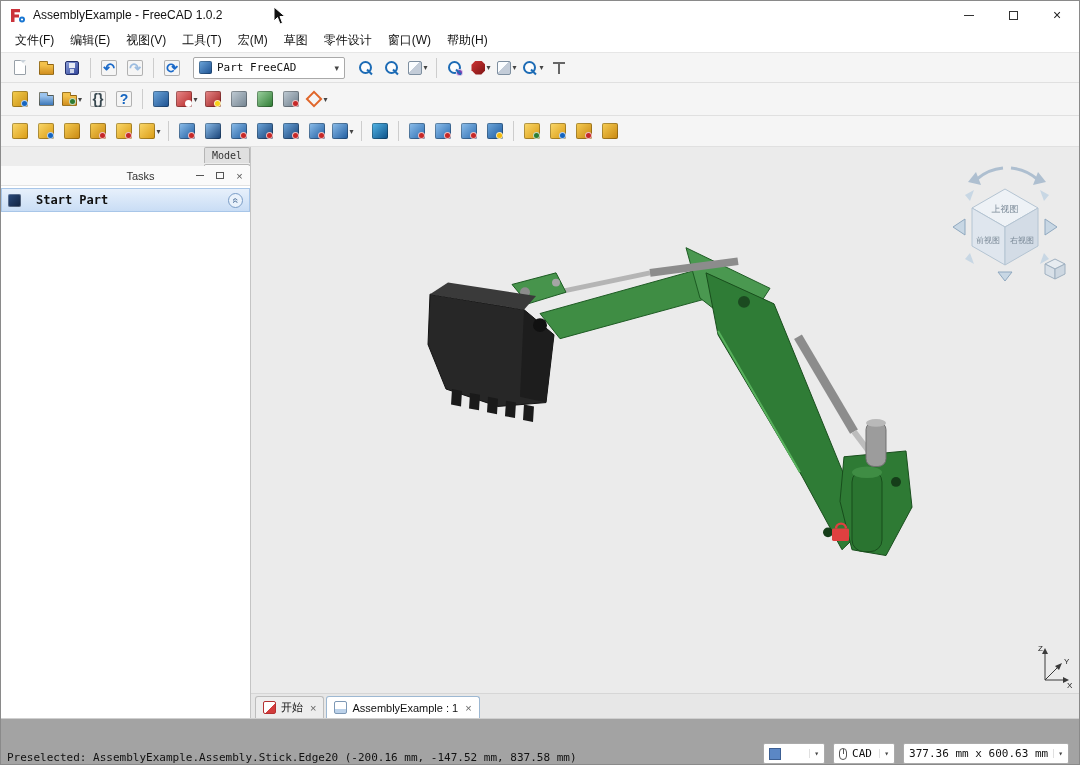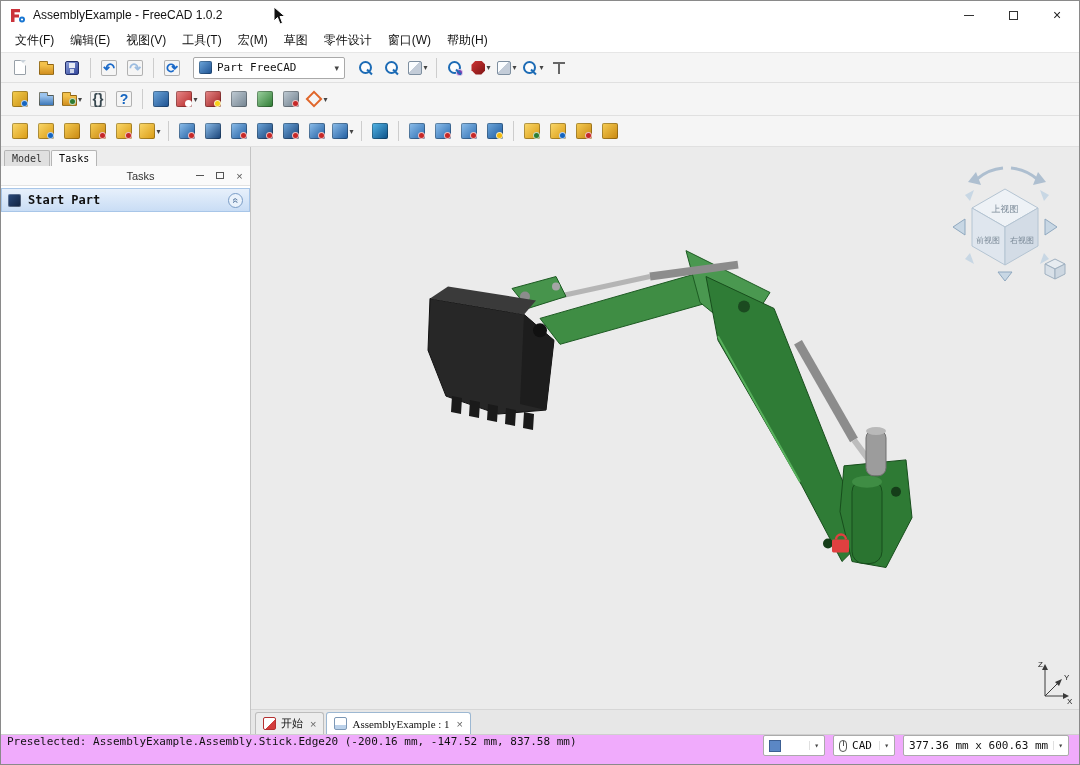--- a/index.html
+++ b/index.html
@@ -53,56 +53,56 @@
   .wbcombo { display: inline-flex; align-items: center; gap: 5px; width: 152px; height: 22px; background: #fff; border: 1px solid #a9a9a9; border-radius: 2px; margin: 0 8px; padding: 0 5px; }
   .wbicon { width: 13px; height: 13px; background: linear-gradient(135deg, #6fa8dc, #1b4f8f); border-radius: 2px; box-shadow: inset 0 0 0 1px rgba(0,0,0,.25); }
   .wbtext { font-family: "DejaVu Sans Mono", monospace; font-size: 11px; color: #111; }
   .wbarrow { margin-left: auto; font-size: 9px; color: #444; }
 
   
   .main { flex: 1; display: flex; min-height: 0; }
 
   
   .leftpanel { width: 250px; flex: 0 0 auto; background: #fff; border-right: 1px solid #c4c4c4; display: flex; flex-direction: column; }
-  .ptabs { height: 19px; background: #ededed; display: flex; align-items: flex-end; padding-left: 3px; gap: 1px; }
+  .ptabs { height: 19px; background: #ededed; display: flex; align-items: flex-end; padding-left: 3px; gap: 1px; flex-direction: column; }
   .ptab { font-family: "DejaVu Sans Mono", monospace; font-size: 10px; padding: 2px 7px 2px 7px; background: #e0e0e0; border: 1px solid #b5b5b5; border-bottom: none; border-radius: 2px 2px 0 0; color: #333; }
   .ptab.active { background: #fafafa; color: #000; }
   .ptitle { height: 20px; display: flex; align-items: center; background: #fafafa; border-bottom: 1px solid #e3e3e3; font-size: 11px; color: #333; position: relative; }
   .ptitle-label { margin: 0 auto; padding-left: 30px; }
   .pbtns { position: absolute; right: 4px; top: 0; height: 100%; display: flex; align-items: center; gap: 7px; }
   .pbtn { display: inline-flex; align-items: center; justify-content: center; width: 13px; height: 13px; color: #555; font-size: 11px; }
   .sq-min { width: 8px; height: 1px; background: #555; display: block; }
   .sq-max { width: 8px; height: 7px; border: 1px solid #555; display: block; }
   .task-section { height: 24px; background: linear-gradient(#e7f0fb, #c9ddf5); border: 1px solid #a8c6e8; display: flex; align-items: center; gap: 7px; padding: 0 6px; margin: 2px 0 0 0; }
   .ts-icon { width: 13px; height: 13px; background: linear-gradient(135deg, #2a4a7c, #10213d); border-radius: 2px; box-shadow: inset 0 0 0 1px rgba(255,255,255,.25); }
-  .ts-label { font-family: "DejaVu Sans Mono", monospace; font-weight: bold; font-size: 12px; color: #111; }
+  .ts-label { font-family: "DejaVu Sans Mono", monospace; font-weight: bold; font-size: 12px; color: #111; margin-left: 8px; }
   .ts-collapse { margin-left: auto; width: 15px; height: 15px; border: 1px solid #7a9cc6; border-radius: 50%; color: #4a6c96; font-size: 10px; display: inline-flex; align-items: center; justify-content: center; transform: rotate(90deg); background: #eaf2fb; }
   .task-item { height: 27px; background: #cfe2f6; display: flex; align-items: center; gap: 7px; padding: 0 9px; }
   .ti-icon { width: 14px; height: 14px; background: linear-gradient(135deg, #5d9bd6, #16477e); border-radius: 2px; box-shadow: inset 0 0 0 1px rgba(0,0,0,.25); }
   .ti-label { font-size: 12px; color: #111; }
   .panel-rest { flex: 1; background: #fff; }
 
   
   .viewport { flex: 1; position: relative; background: #ebebeb; min-width: 0; }
   .model-svg { position: absolute; left: 0; top: 0; width: 100%; height: calc(100% - 25px); }
   .navcube { position: absolute; top: 8px; right: 6px; }
   .axistriad { position: absolute; right: 4px; bottom: 30px; }
 
   
   .doc-tabs { position: absolute; left: 0; right: 0; bottom: 0; height: 25px; display: flex; align-items: flex-end; padding-left: 4px; gap: 2px; background: #e7e7e7; border-top: 1px solid #d6d6d6; }
   .dtab { display: inline-flex; align-items: center; gap: 5px; height: 22px; padding: 0 7px; background: #ededed; border: 1px solid #bdbdbd; border-bottom: none; border-radius: 3px 3px 0 0; }
   .dtab.active { background: #fff; border-color: #9db8d2; }
   .dticon { width: 13px; height: 13px; border-radius: 2px; display: inline-block; }
   .dticon.freecad { background: linear-gradient(135deg, #fff 0 55%, #d23c3c 55% 100%); border: 1px solid #b43030; }
   .dticon.document { background: linear-gradient(180deg, #fff 0 60%, #bcd2ea 60% 100%); border: 1px solid #7d98b5; }
-  .dtlabel { font-family: Liberation Serif, serif; font-size: 11px; color: #111; }
+  .dtlabel { font-family: Liberation Sans, sans-serif; font-size: 11px; color: #111; }
   .dtclose { font-size: 11px; color: #666; margin-left: 2px; }
 
   
-  .statusbar { height: 30px; background: #f0abfc; border-top: 1px solid #cfcfcf; display: flex; align-items: flex-start; padding: 0 10px 0 6px; flex: 0 0 auto; }
+  .statusbar { height: 46px; background: #a3a3a3; border-top: 1px solid #cfcfcf; display: flex; align-items: flex-end; padding: 0 10px 0 6px; flex: 0 0 auto; }
   .status-msg { font-family: "DejaVu Sans Mono", monospace; font-size: 11px; color: #111; white-space: nowrap; }
   .status-right { margin-left: auto; display: flex; align-items: center; gap: 8px; }
   .scombo { display: inline-flex; align-items: center; gap: 5px; height: 21px; background: #fff; border: 1px solid #ababab; border-radius: 2px; padding: 0 5px; font-size: 11px; font-family: "DejaVu Sans Mono", monospace; color: #111; min-width: 62px; }
   .scombo.wide { min-width: 144px; }
   .sarrow { margin-left: auto; font-size: 8px; color: #444; padding-left: 4px; border-left: 1px solid #e0e0e0; }
   .bluechip { width: 12px; height: 12px; background: #5b87c5; border: 1px solid #3c5f93; display: inline-block; }
   .mouseic { width: 8px; height: 12px; border: 1px solid #555; border-radius: 4px; display: inline-block; position: relative; }
   .mouseic::before { content: ""; position: absolute; left: 3px; top: 0; width: 1px; height: 5px; background: #555; }
 </style>
 </head>

